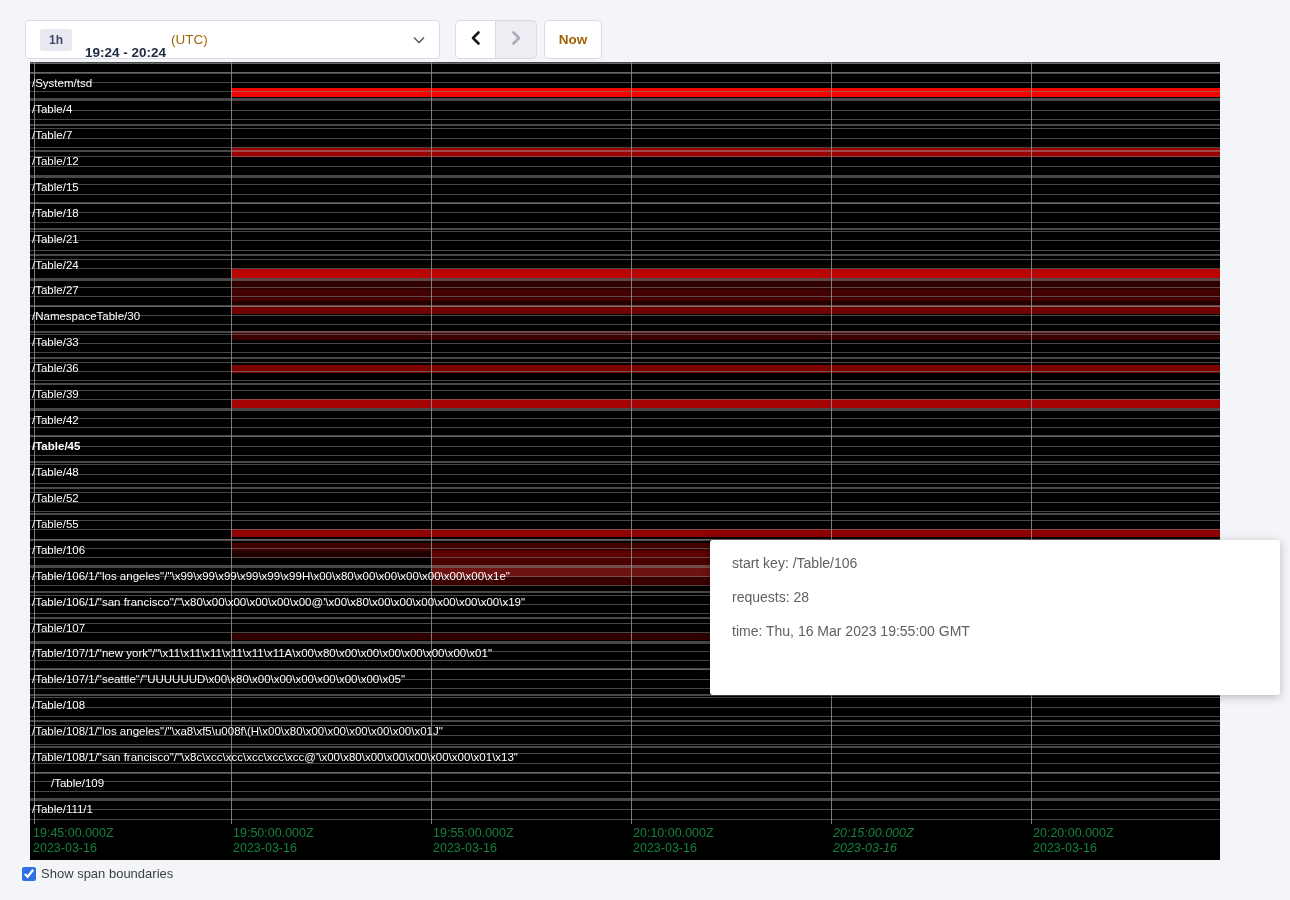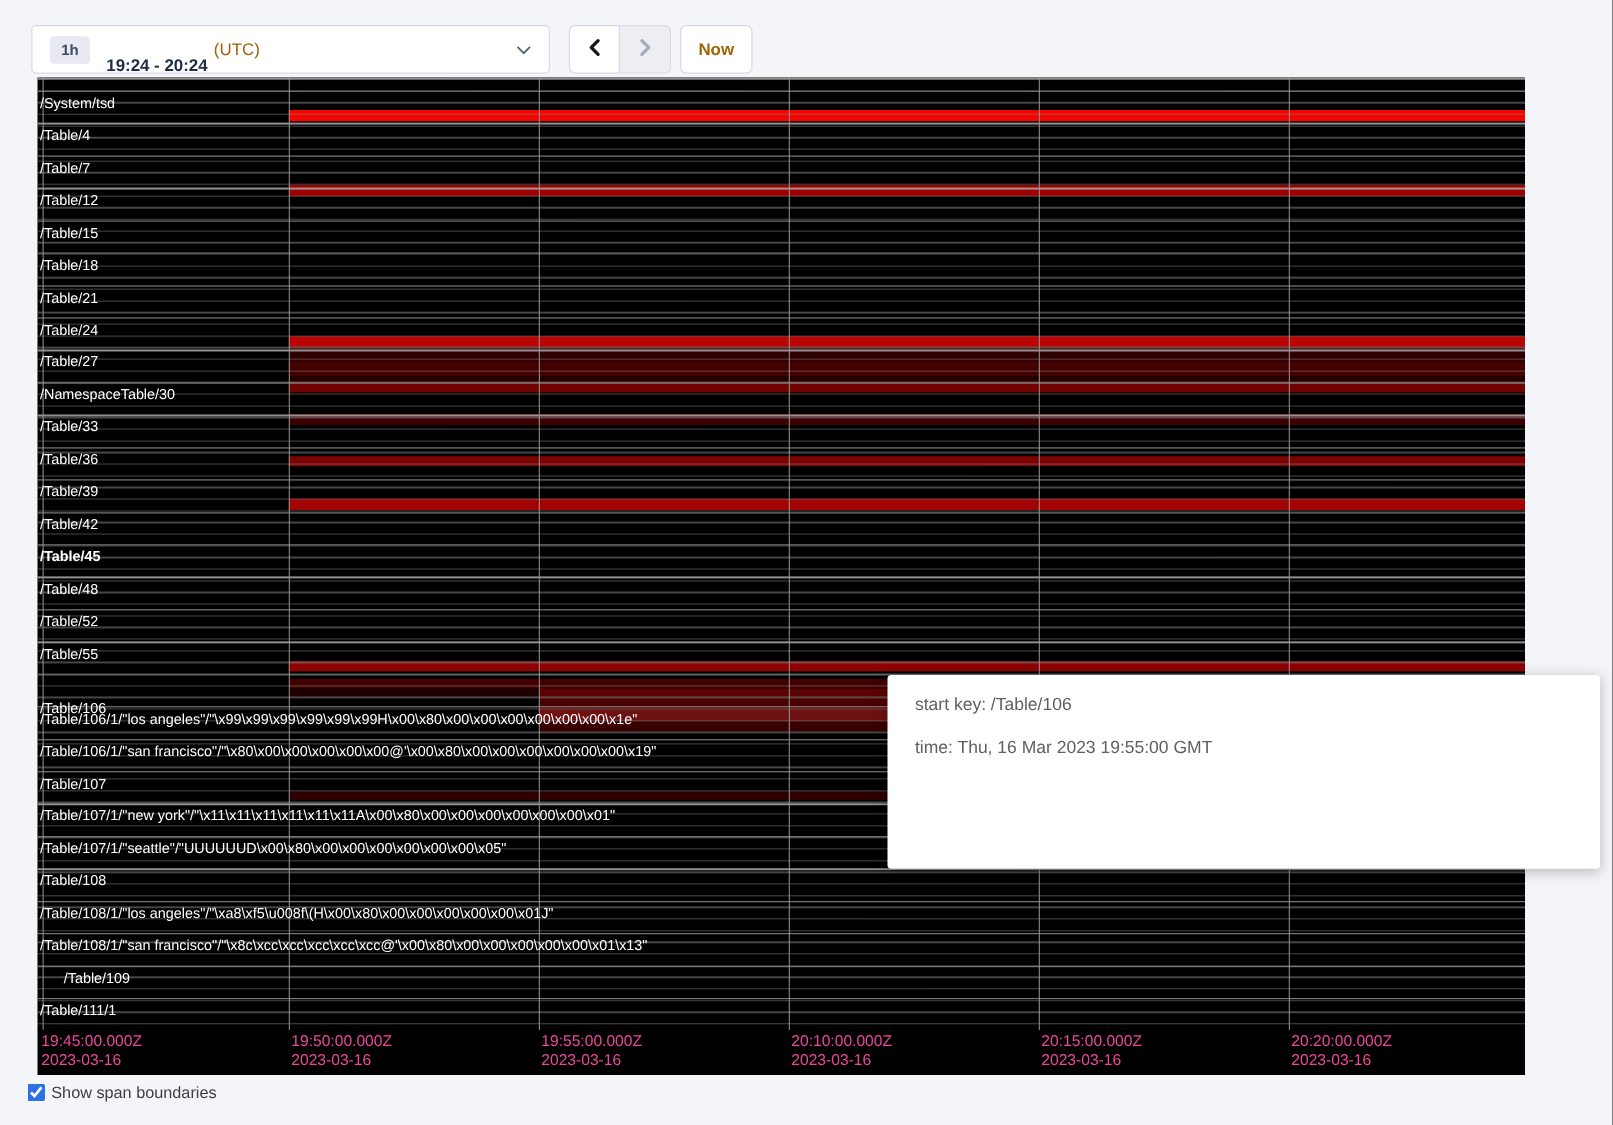--- a/index.html
+++ b/index.html
@@ -49,21 +49,21 @@
       repeating-linear-gradient(to bottom, rgba(170,170,170,.85) 0 1px, transparent 1px 25.93px);
     background-position:0 1px, 0 10.5px;
   }
   .vline{position:absolute;top:0;width:1px;height:762px;background:rgba(150,150,150,.8);z-index:4;}
   .row-labels-layer{height:762px;z-index:5;}
   .row-label{
     position:absolute;left:2px;color:#fff;font-size:11.5px;line-height:14px;
     white-space:nowrap;letter-spacing:0;
   }
   .axis-layer{position:absolute;left:0;top:764px;width:100%;height:34px;z-index:5;}
-  .axis-tick{position:absolute;top:0;color:#ec4899;font-size:12.5px;line-height:15px;white-space:nowrap;}
+  .axis-tick{position:absolute;top:0;color:#15803d;font-size:12.5px;line-height:15px;white-space:nowrap;}
   
   .tooltip{
     position:absolute;left:710px;top:540px;width:570px;height:155px;box-sizing:border-box;
     background:#fff;border-radius:3px;z-index:20;padding:13px 22px;
     display:flex;flex-direction:column;gap:14px;
     color:#606060;font-size:14px;line-height:20px;
     box-shadow:0 2px 10px rgba(0,0,0,.25);white-space:nowrap;overflow:hidden;
   }
   
   .footer-row{position:absolute;left:22px;top:866px;display:flex;align-items:center;}
@@ -145,21 +145,21 @@
       <div class="row-label" style="top: 221.44px;">/Table/27</div>
       <div class="row-label" style="top: 247.37px;">/NamespaceTable/30</div>
       <div class="row-label" style="top: 273.3px;">/Table/33</div>
       <div class="row-label" style="top: 299.23px;">/Table/36</div>
       <div class="row-label" style="top: 325.16px;">/Table/39</div>
       <div class="row-label" style="top: 351.09px;">/Table/42</div>
       <div class="row-label" style="top: 377.02px; font-weight: bold;">/Table/45</div>
       <div class="row-label" style="top: 402.95px;">/Table/48</div>
       <div class="row-label" style="top: 428.88px;">/Table/52</div>
       <div class="row-label" style="top: 454.81px;">/Table/55</div>
-      <div class="row-label" style="top: 480.74px; margin-top: 17px;">/Table/106</div>
+      <div class="row-label" style="top: 480.74px;">/Table/106</div>
       <div class="row-label" style="top: 506.67px;">/Table/106/1/"los angeles"/"\x99\x99\x99\x99\x99\x99H\x00\x80\x00\x00\x00\x00\x00\x00\x1e"</div>
       <div class="row-label" style="top: 532.6px;">/Table/106/1/"san francisco"/"\x80\x00\x00\x00\x00\x00@'\x00\x80\x00\x00\x00\x00\x00\x00\x19"</div>
       <div class="row-label" style="top: 558.53px;">/Table/107</div>
       <div class="row-label" style="top: 584.46px;">/Table/107/1/"new york"/"\x11\x11\x11\x11\x11\x11A\x00\x80\x00\x00\x00\x00\x00\x00\x01"</div>
       <div class="row-label" style="top: 610.39px;">/Table/107/1/"seattle"/"UUUUUUD\x00\x80\x00\x00\x00\x00\x00\x00\x05"</div>
       <div class="row-label" style="top: 636.32px;">/Table/108</div>
       <div class="row-label" style="top: 662.25px;">/Table/108/1/"los angeles"/"\xa8\xf5\u008f\(H\x00\x80\x00\x00\x00\x00\x00\x01J"</div>
       <div class="row-label" style="top: 688.18px;">/Table/108/1/"san francisco"/"\x8c\xcc\xcc\xcc\xcc\xcc@'\x00\x80\x00\x00\x00\x00\x00\x01\x13"</div>
       <div class="row-label" style="top: 714.11px; margin-left: 19px;">/Table/109</div>
       <div class="row-label" style="top: 740.04px;">/Table/111/1</div>
@@ -174,32 +174,33 @@
         <div>2023-03-16</div>
       </div>
       <div class="axis-tick" style="left: 403px;">
         <div>19:55:00.000Z</div>
         <div>2023-03-16</div>
       </div>
       <div class="axis-tick" style="left: 603px;">
         <div>20:10:00.000Z</div>
         <div>2023-03-16</div>
       </div>
-      <div class="axis-tick" style="left: 803px;">
+      <div class="axis-tick" style="left: 803px; font-style: italic;">
         <div>20:15:00.000Z</div>
         <div>2023-03-16</div>
       </div>
       <div class="axis-tick" style="left: 1003px;">
         <div>20:20:00.000Z</div>
         <div>2023-03-16</div>
       </div>
     </div>
 </div>
 
 <div class="tooltip">
   <div>start key: /Table/106</div>
+  <div>requests: 28</div>
   <div>time: Thu, 16 Mar 2023 19:55:00 GMT</div>
 </div>
 
 <div class="footer-row">
   <input type="checkbox" id="spanbound" checked="" style="">
   <label for="spanbound">Show span boundaries</label>
 </div>
 
 </body></html>

